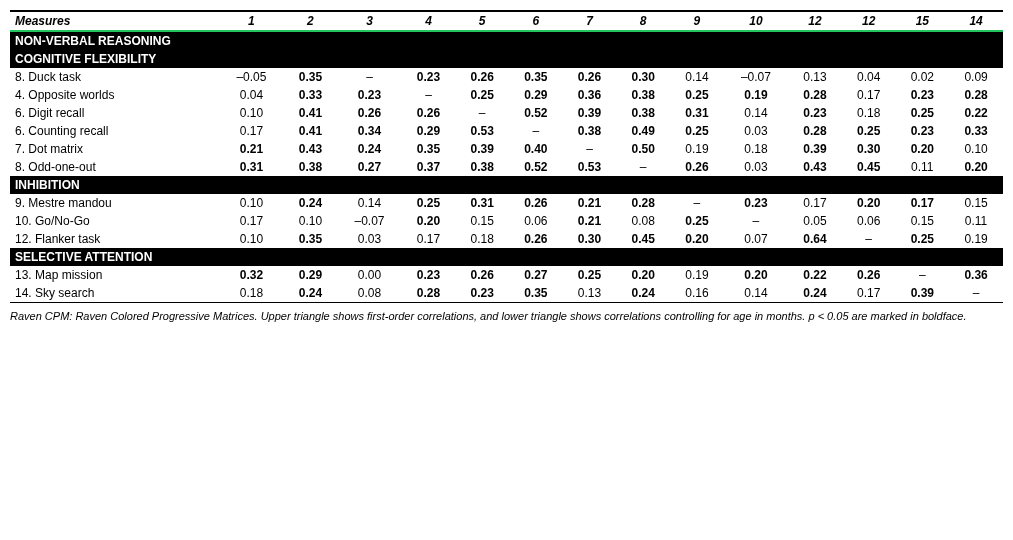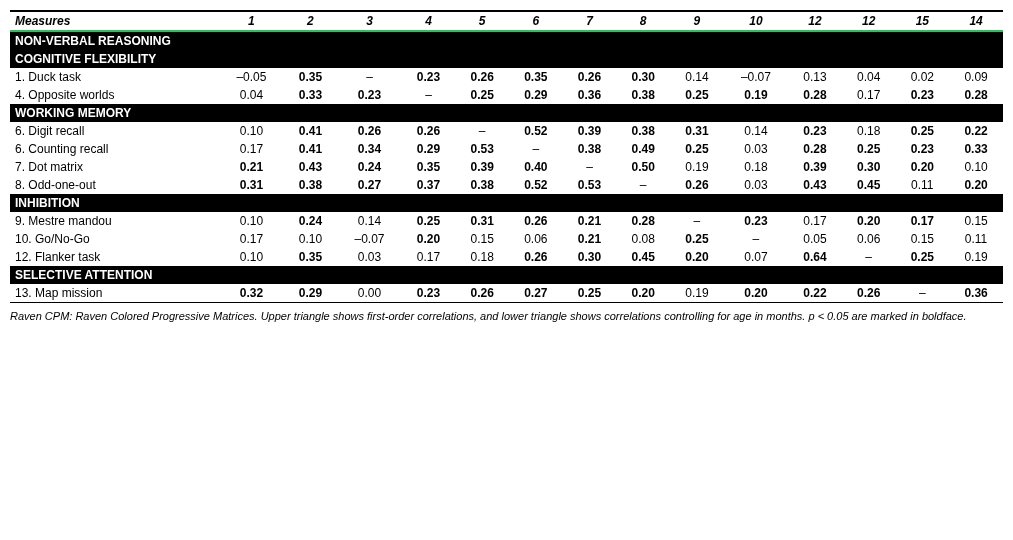--- a/index.html
+++ b/index.html
@@ -71,21 +71,21 @@
       </tr>
   </thead>
   <tbody id="table-body">
       <tr class="section-header">
         <td colspan="15">NON-VERBAL REASONING</td>
       </tr>
       <tr class="section-header">
         <td colspan="15">COGNITIVE FLEXIBILITY</td>
       </tr>
       <tr class="data-row">
-        <td>1. Duck task</td>
+        <td>8. Duck task</td>
         <td>–0.05</td>
         <td style="font-weight: bold;">0.35</td>
         <td>–</td>
         <td style="font-weight: bold;">0.23</td>
         <td style="font-weight: bold;">0.26</td>
         <td style="font-weight: bold;">0.35</td>
         <td style="font-weight: bold;">0.26</td>
         <td style="font-weight: bold;">0.30</td>
         <td>0.14</td>
         <td>–0.07</td>
@@ -104,23 +104,20 @@
         <td style="font-weight: bold;">0.29</td>
         <td style="font-weight: bold;">0.36</td>
         <td style="font-weight: bold;">0.38</td>
         <td style="font-weight: bold;">0.25</td>
         <td style="font-weight: bold;">0.19</td>
         <td style="font-weight: bold;">0.28</td>
         <td>0.17</td>
         <td style="font-weight: bold;">0.23</td>
         <td style="font-weight: bold;">0.28</td>
       </tr>
-      <tr class="section-header">
-        <td colspan="15">WORKING MEMORY</td>
-      </tr>
       <tr class="data-row">
         <td>6. Digit recall</td>
         <td>0.10</td>
         <td style="font-weight: bold;">0.41</td>
         <td style="font-weight: bold;">0.26</td>
         <td style="font-weight: bold;">0.26</td>
         <td>–</td>
         <td style="font-weight: bold;">0.52</td>
         <td style="font-weight: bold;">0.39</td>
         <td style="font-weight: bold;">0.38</td>
@@ -248,17 +245,34 @@
         <td style="font-weight: bold;">0.26</td>
         <td style="font-weight: bold;">0.27</td>
         <td style="font-weight: bold;">0.25</td>
         <td style="font-weight: bold;">0.20</td>
         <td>0.19</td>
         <td style="font-weight: bold;">0.20</td>
         <td style="font-weight: bold;">0.22</td>
         <td style="font-weight: bold;">0.26</td>
         <td>–</td>
         <td style="font-weight: bold;">0.36</td>
+      </tr>
+      <tr class="data-row" style="border-bottom: 1px solid rgb(0, 0, 0);">
+        <td>14. Sky search</td>
+        <td>0.18</td>
+        <td style="font-weight: bold;">0.24</td>
+        <td>0.08</td>
+        <td style="font-weight: bold;">0.28</td>
+        <td style="font-weight: bold;">0.23</td>
+        <td style="font-weight: bold;">0.35</td>
+        <td>0.13</td>
+        <td style="font-weight: bold;">0.24</td>
+        <td>0.16</td>
+        <td>0.14</td>
+        <td style="font-weight: bold;">0.24</td>
+        <td>0.17</td>
+        <td style="font-weight: bold;">0.39</td>
+        <td>–</td>
       </tr>
     </tbody>
 </table>
 
 <div class="caption" id="caption-text">Raven CPM: Raven Colored Progressive Matrices. Upper triangle shows first-order correlations, and lower triangle shows correlations controlling for age in months. p &lt; 0.05 are marked in boldface.</div>
 
 </body></html>

